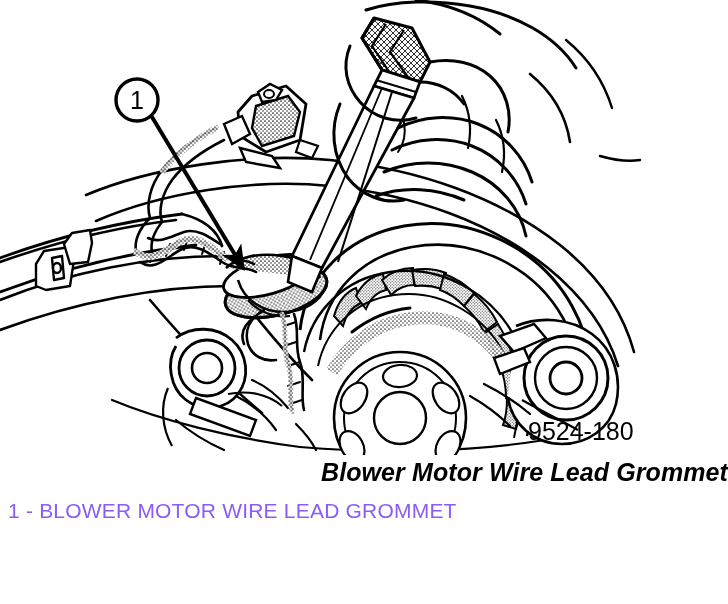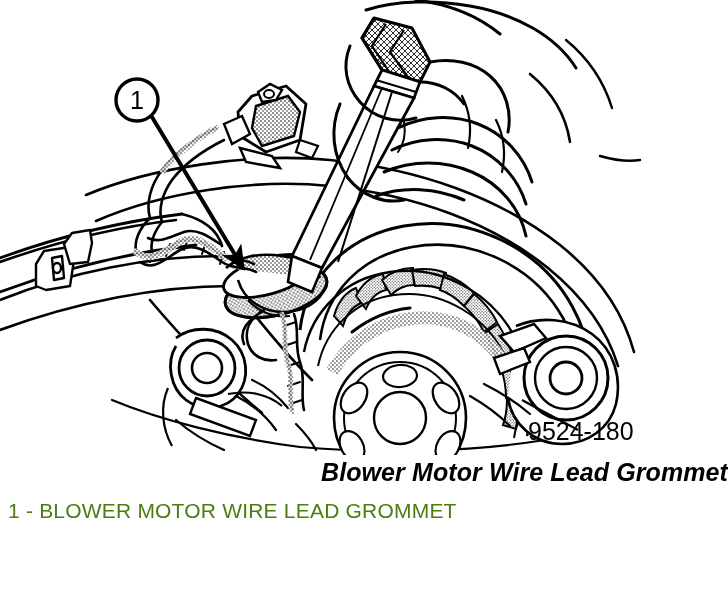--- a/index.html
+++ b/index.html
@@ -51,21 +51,21 @@
     position: absolute;
     left: 8px;
     top: 499px;
     width: 700px;
     text-align: left;
     font-family: "Liberation Sans", sans-serif;
     font-weight: normal;
     font-style: normal;
     font-size: 21px;
     letter-spacing: 0.2px;
-    color: #4d7c0f;
+    color: #8b5cf6;
     white-space: nowrap;
   }
   .legend-row {
     display: block;
   }
 </style>
 </head>
 <body>
 
 <div id="figure-page">

